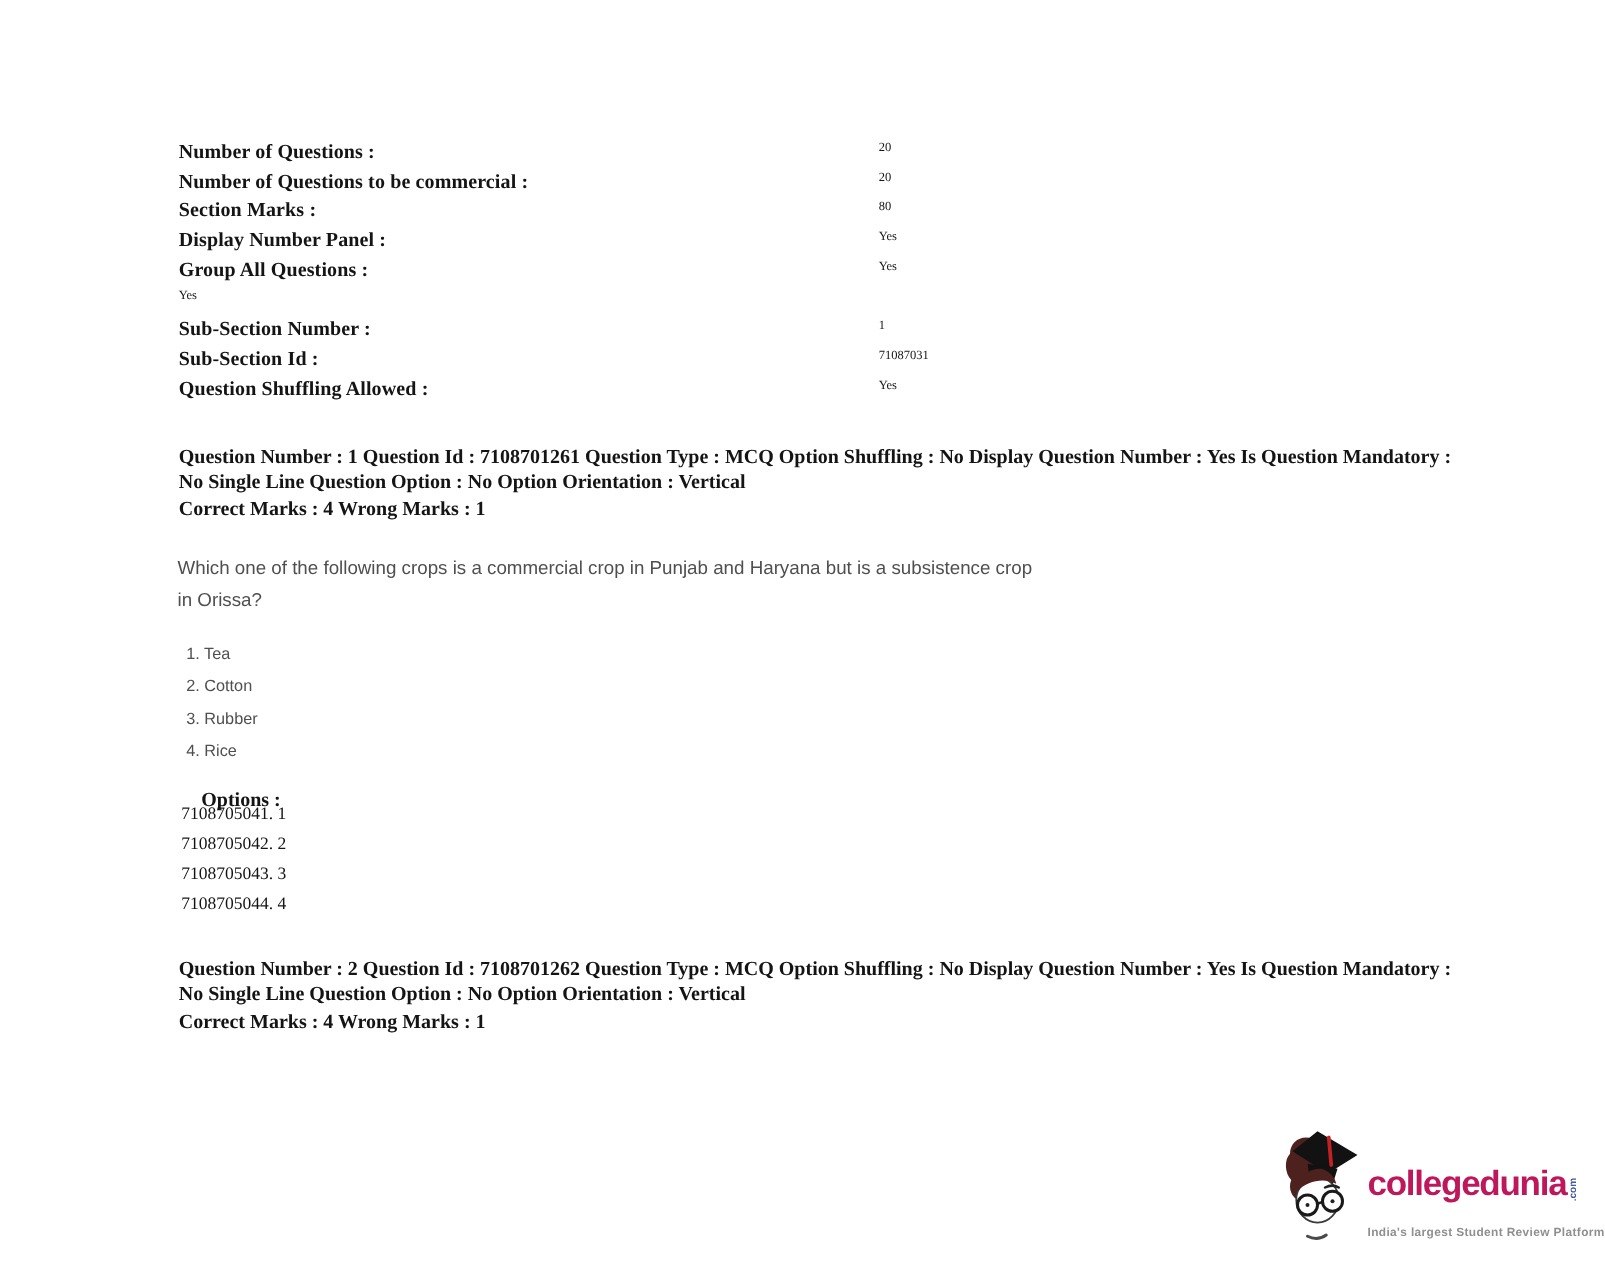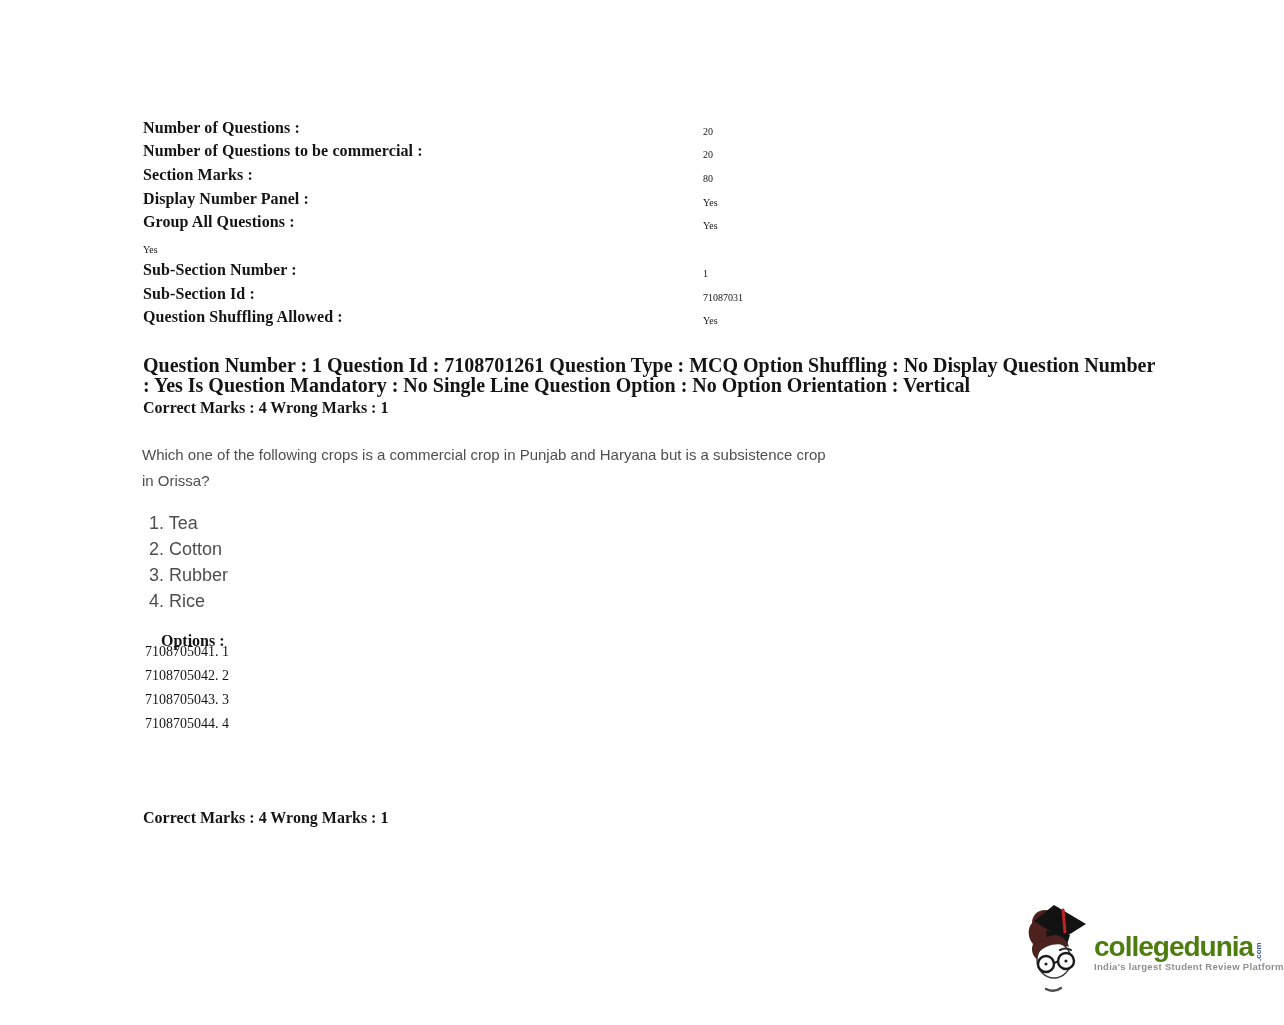--- a/index.html
+++ b/index.html
@@ -3,58 +3,58 @@
 <meta charset="utf-8">
 <style>
   html, body { margin:0; padding:0; background:#ffffff; }
   .page {
     position:relative; width:1284px; height:1025px; background:#ffffff;
     font-family:"Liberation Serif", serif; color:#141414; overflow:hidden;
   }
 
   
   .info { position:absolute; left:143px; top:113px; }
-  .info-row { display:flex; height:23.7px; align-items:flex-end; }
+  .info-row { display:flex; height:23.7px; align-items:flex-start; }
   .info-label { display:inline-block; width:560px; font-weight:700; font-size:16px; letter-spacing:.1px; }
   .info-value { font-size:10px; }
 
   
   .qheader {
     position:absolute; left:143px; width:1020px; margin:0;
-    font-weight:700; font-size:20px; line-height:19.5px;
+    font-weight:700; font-size:16px; line-height:19.5px;
   }
   #q1-header { top:356px; }
   #q2-header { top:766px; }
   .qmarks { position:absolute; left:143px; margin:0; font-weight:700; font-size:16px; }
   #q1-marks { top:399px; }
   #q2-marks { top:809px; }
 
   
   .qtext {
     position:absolute; left:142px; top:442px; width:685px; margin:0;
     font-family:"Liberation Sans", sans-serif; font-size:15px; line-height:26px; color:#4f4f4f;
   }
   .choices {
     position:absolute; left:149px; top:510px;
-    font-family:"Liberation Sans", sans-serif; font-size:18px; line-height:26px; color:#4f4f4f;
+    font-family:"Liberation Sans", sans-serif; font-size:13px; line-height:26px; color:#4f4f4f;
   }
   .options-label { position:absolute; left:145px; top:616px; margin:16px; font-weight:700; font-size:16px; }
   .option-ids { position:absolute; left:145px; top:640px; font-size:14px; line-height:24px; }
 
   
   .logo { position:absolute; left:1026px; top:903px; display:flex; align-items:flex-start; }
   .mascot { width:62px; height:92px; flex:0 0 auto; }
   .logo-text { margin-left:6px; padding-top:30px; font-family:"Liberation Sans", sans-serif; }
   .brand-row { display:flex; align-items:flex-start; }
-  .brand { font-weight:700; font-size:28px; line-height:28px; color:#4d7c0f; letter-spacing:-1px; }
+  .brand { font-weight:700; font-size:28px; line-height:28px; color:#be185d; letter-spacing:-1px; }
   .tld {
     font-weight:700; font-size:8px; color:#3d5a99; line-height:8px;
     writing-mode:vertical-rl; transform:rotate(180deg); margin-left:2px; margin-top:4px; height:24px;
   }
-  .tagline { font-weight:700; font-size:9.5px; color:#8f8f8f; margin-top:0; letter-spacing:.3px; }
+  .tagline { font-weight:700; font-size:9.5px; color:#8f8f8f; margin-top:20px; letter-spacing:.3px; }
 </style>
 </head>
 <body>
 
 <div class="page">
 
   <div class="info">
     <div class="info-row">
       <span class="info-label">Number of Questions :</span>
       <span class="info-value">20</span>
@@ -104,20 +104,21 @@
   </div>
 
   <p class="options-label">Options :</p>
   <div class="option-ids">
     <div>7108705041. 1</div>
     <div>7108705042. 2</div>
     <div>7108705043. 3</div>
     <div>7108705044. 4</div>
   </div>
 
+  <p class="qheader" id="q2-header">Question Number : 2 Question Id : 7108701262 Question Type : MCQ Option Shuffling : No Display Question Number : Yes Is Question Mandatory : No Single Line Question Option : No Option Orientation : Vertical</p>
   <p class="qmarks" id="q2-marks">Correct Marks : 4 Wrong Marks : 1</p>
 
   <div class="logo">
     <svg class="mascot" viewBox="0 0 62 92" aria-hidden="true">
 
       <path d="M30,12 C20,2 6,8 6,20 C1,25 2,36 7,41 C4,48 8,56 14,58 L22,44 C26,34 32,26 42,22 Z" fill="#4d221e"></path>
 
       <polygon points="28,2 60,21 36,36 8,18" fill="#121212"></polygon>
       <polygon points="20,28 44,32 40,45 22,41" fill="#121212"></polygon>
 

